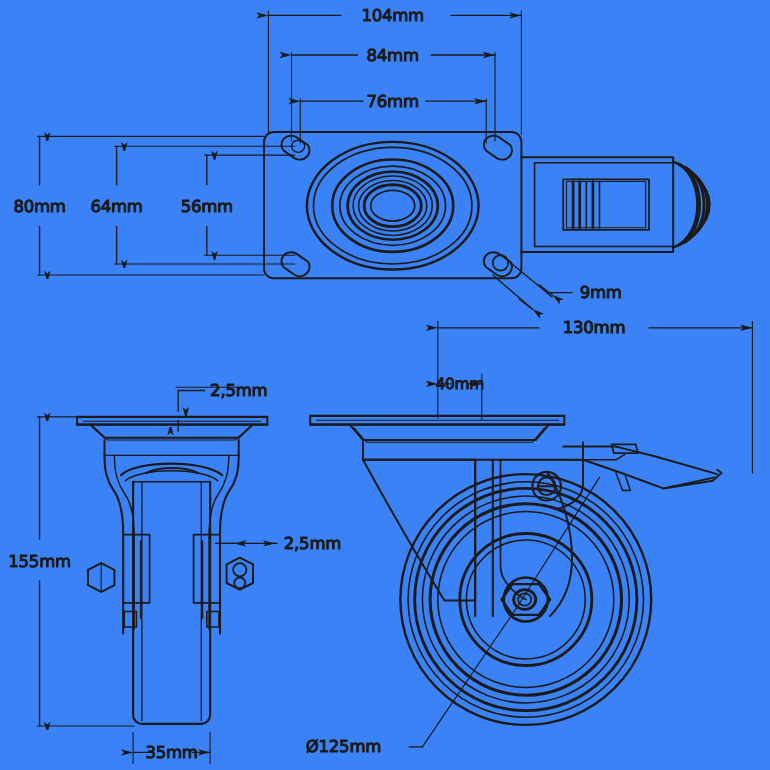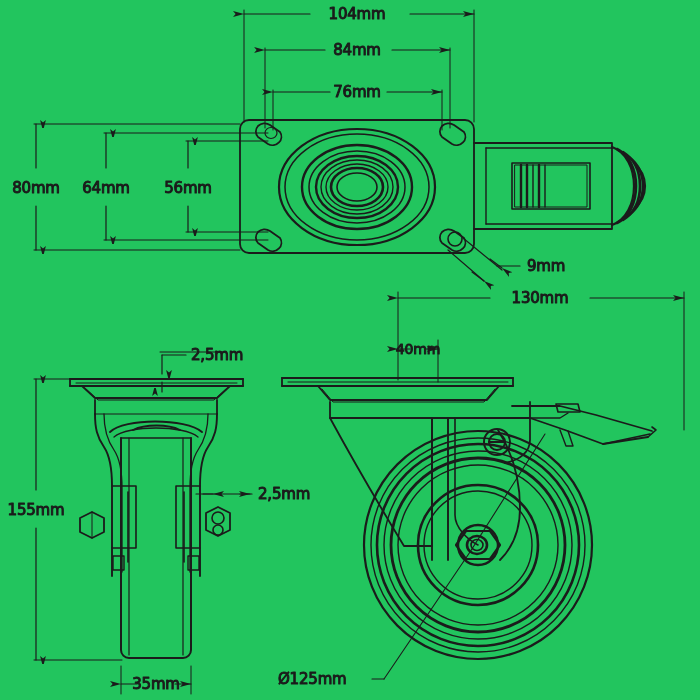--- a/index.html
+++ b/index.html
@@ -1,21 +1,21 @@
 <!DOCTYPE html>
 <html><head>
 <meta charset="utf-8">
 <title>Caster Technical Drawing</title>
 <style>
   html,body{margin:0;padding:0;background:#ffffff;}
   body{
     width:700px;height:700px;overflow:hidden;
     font-family:"DejaVu Sans","Liberation Sans",sans-serif;
   }
-  #sheet{position:relative;width:700px;height:700px;background:#22c55e;}
+  #sheet{position:relative;width:700px;height:700px;background:#3b82f6;}
   #sheet svg{display:block;}
   .dimtext{
     font-family:"DejaVu Sans","Liberation Sans",sans-serif;
     font-size:15px;
     fill:#1b1b1b;
     letter-spacing:-0.2px;
   }
   .dimtext.small{font-size:14px;}
 </style>
 </head>

